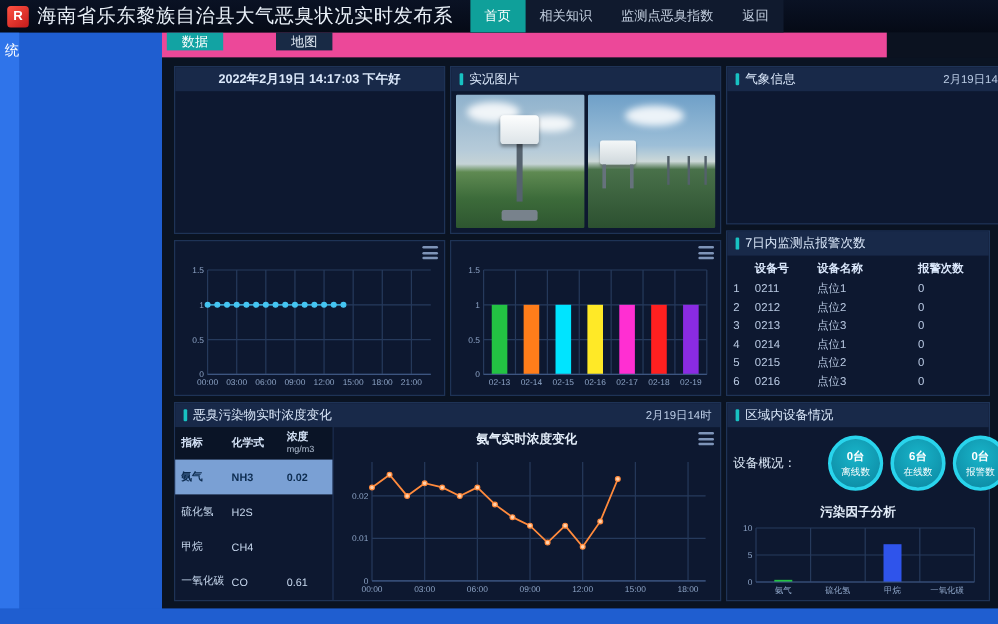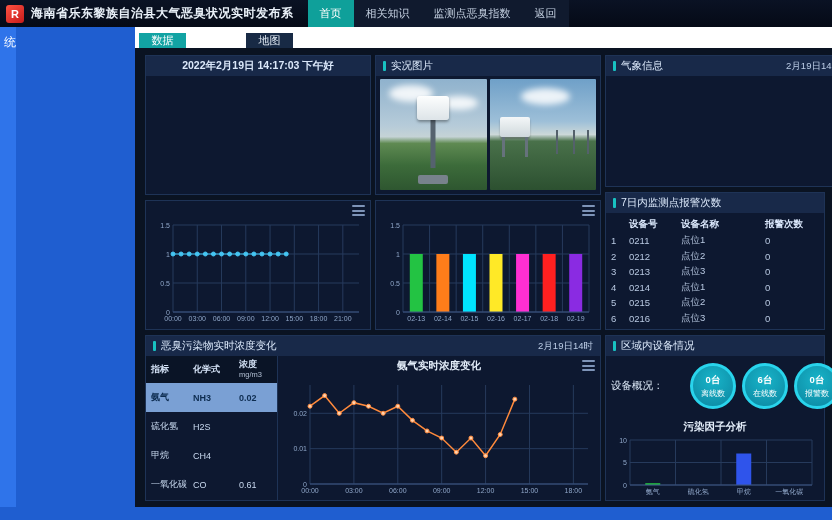--- a/index.html
+++ b/index.html
@@ -2,33 +2,33 @@
 <html><head>
 <meta charset="utf-8">
 <style>
 *{margin:0;padding:0;box-sizing:border-box}
 html,body{width:832px;height:520px}
 body{position:relative;background:#0b1220;font-family:"Liberation Sans","DejaVu Sans",sans-serif;overflow:hidden}
 
 
 .topbar{position:absolute;left:0;top:0;width:832px;height:27px;background:linear-gradient(#0a1224,#050a16);display:flex;align-items:center;z-index:10}
 .logo{width:18px;height:18px;margin:0 7px 0 6px;border-radius:3px;background:linear-gradient(140deg,#ff5242,#c51b1b);color:#fff;font-size:11px;font-weight:bold;display:flex;align-items:center;justify-content:center;flex:none}
-.app-title{font-size:12px;font-weight:bold;color:#e9f0f8;letter-spacing:.5px;white-space:nowrap}
+.app-title{font-size:16px;font-weight:normal;color:#e9f0f8;letter-spacing:.5px;white-space:nowrap}
 .nav{display:flex;align-items:stretch;height:27px;margin-left:14px;background:#101a2e}
 .nav-item{display:flex;align-items:center;padding:0 12px;font-size:11px;color:#c3cfdf;cursor:pointer;white-space:nowrap}
 .nav-item.active{background:#0fa09a;color:#fff}
 
 
 .sidebar{position:absolute;left:0;top:27px;width:135px;bottom:0;background:#1f5ed0}
 .sidebar:before{content:"";position:absolute;left:0;top:0;bottom:0;width:16px;background:#2f74ea}
 .sidebar-label{position:relative;color:#fff;font-size:12px;padding:7px 0 0 4px}
-.tabbar{position:absolute;left:135px;top:27px;width:697px;height:21px;background:#ffffff;display:flex;align-items:flex-end}
+.tabbar{position:absolute;left:135px;top:27px;width:604px;height:21px;background:#ec4899;display:flex;align-items:flex-start}
 .tab{width:47px;display:flex;align-items:center;justify-content:center;font-size:11px;color:#e2ebf5;cursor:pointer}
 .tab.active{background:#12a3a3;margin-left:4px;color:#fff}
-.tab.inactive{background:#182a45;margin-left:60px}
+.tab.inactive{background:#182a45;margin-left:44px}
 .footer{position:absolute;left:0;bottom:0;width:832px;height:13px;background:#1f5ed0;z-index:9}
 
 
 .main{position:absolute;left:135px;top:48px;width:697px;height:459px;background:#0a1322}
 .panel{position:absolute;background:#0d1830;border:1px solid #1e3356}
 .panel-header{position:relative;height:20px;background:#182949;display:flex;align-items:center;padding:0 7px;font-size:10.5px;color:#dbe8fa;gap:5px}
 .panel-header.center-header{justify-content:center;font-weight:bold}
 .hdr-accent{width:3px;height:10px;background:#18c2c2;border-radius:1px;flex:none}
 .hdr-time{margin-left:auto;font-size:9.5px;color:#bccde6;font-weight:normal}
 

